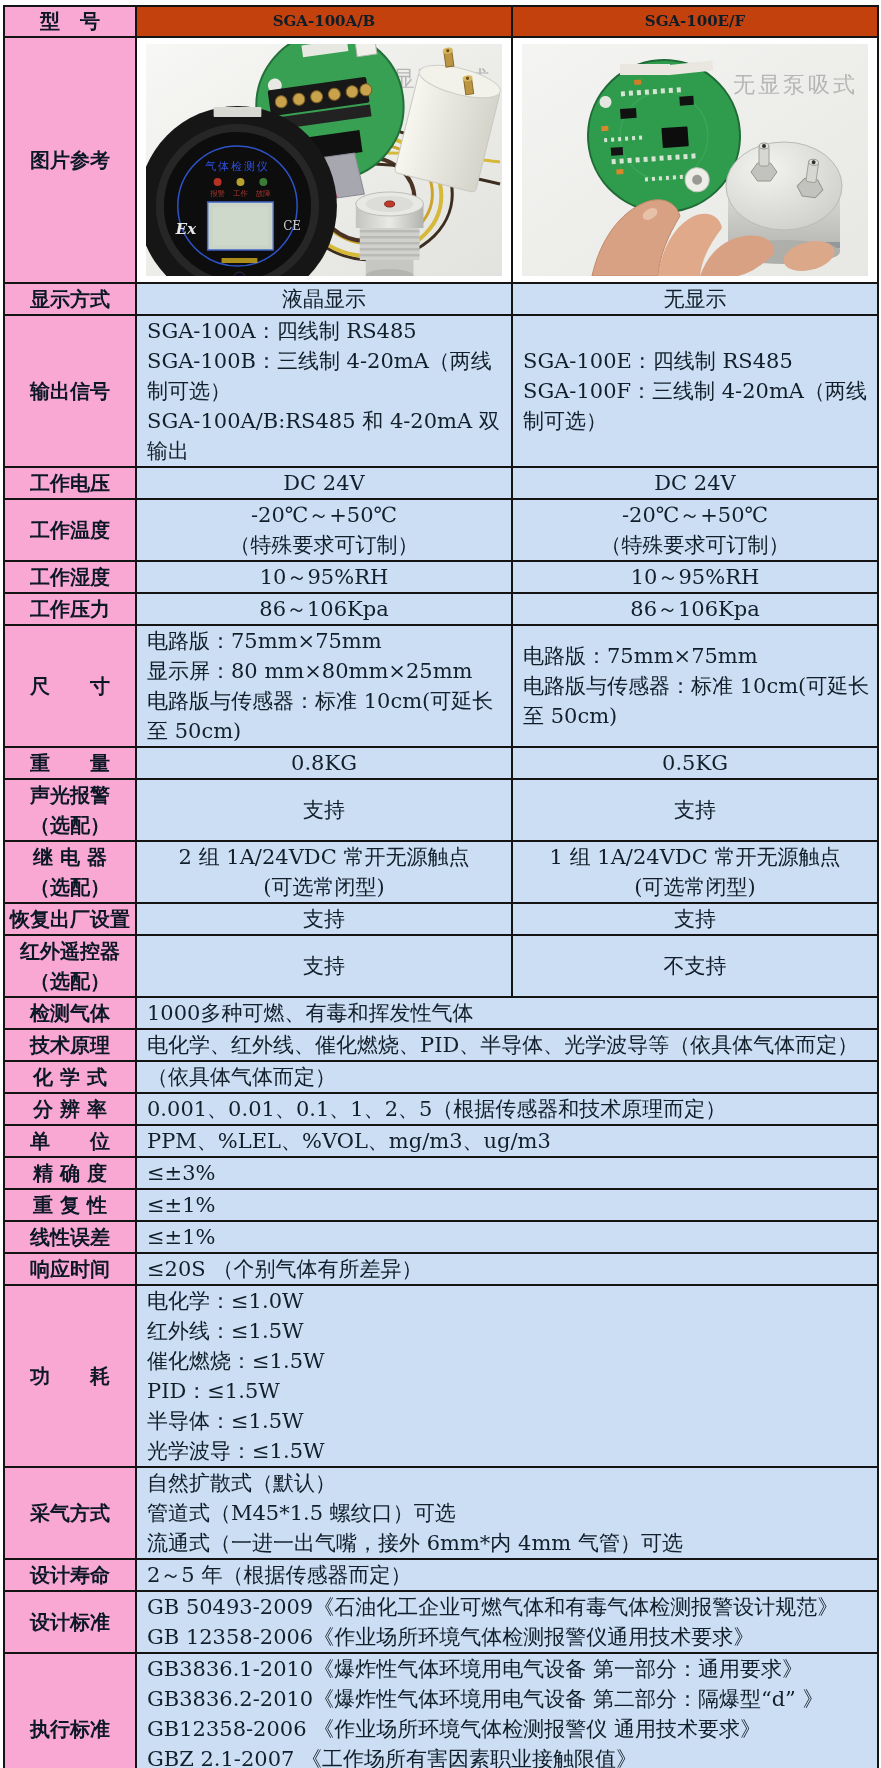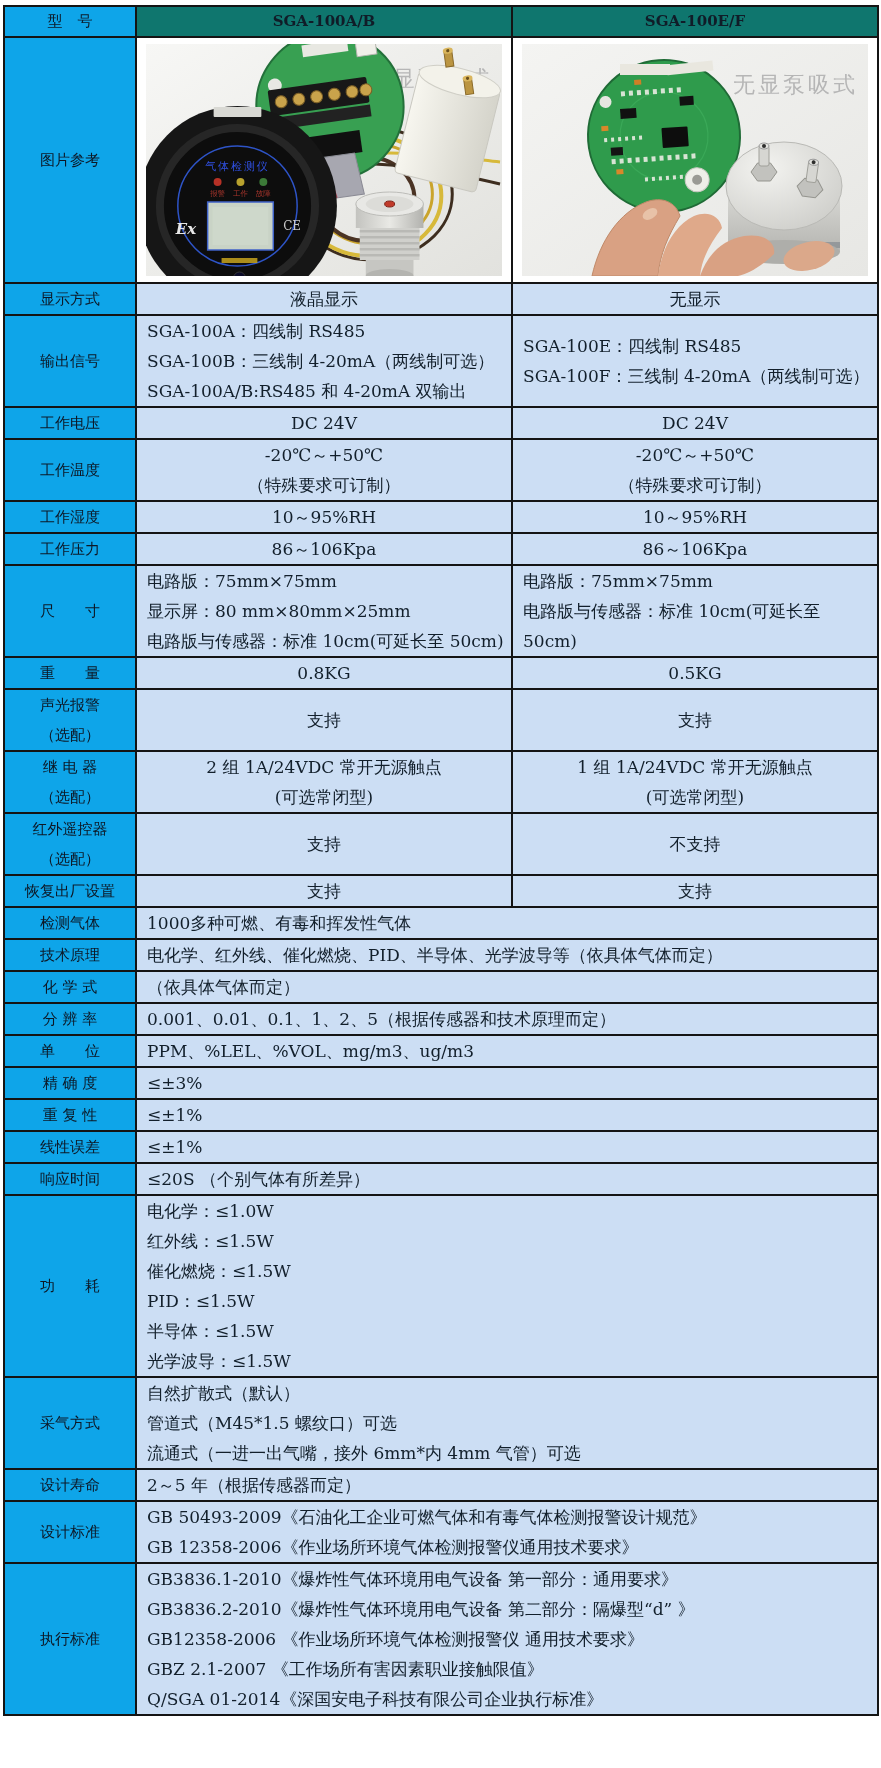--- a/index.html
+++ b/index.html
@@ -1,25 +1,25 @@
 <!DOCTYPE html>
 <html><head>
 <meta charset="utf-8">
 <style>
   html,body{margin:0;padding:0;background:#ffffff;}
   body{width:881px;font-family:"DejaVu Serif","Liberation Serif",serif;}
   .wrap{padding:5px 2px 0 3px;}
   table{border-collapse:collapse;table-layout:fixed;width:874px;}
   td{border:2px solid #141414;padding:0;vertical-align:middle;overflow:hidden;}
-  .lbl{background:#0ea5e9;font-weight:normal;font-size:15px;text-align:center;
+  .lbl{background:#f9a8d4;font-weight:bold;font-size:20px;text-align:center;
        color:#0d1826;line-height:30px;}
-  .mdl{background:#0f766e;font-weight:bold;font-size:15px;text-align:center;
+  .mdl{background:#c2410c;font-weight:bold;font-size:15px;text-align:center;
        color:#101c28;line-height:29px;}
   .hdr .lbl{line-height:29px;}
-  .val{background:#CCDEF4;font-size:17px;color:#121f2b;line-height:30px;}
+  .val{background:#CCDEF4;font-size:21px;color:#121f2b;line-height:30px;}
   .a-center{text-align:center;}
   .a-left{text-align:left;padding-left:10px;padding-right:6px;}
   .photo{background:#ffffff;padding:3px 9px;height:238px;}
   .photo svg{display:block;}
   .wm{font-family:"DejaVu Serif","Liberation Serif",serif;}
 </style>
 </head>
 <body>
 
 <div class="wrap">
@@ -330,39 +330,39 @@
             <div>2 组 1A/24VDC 常开无源触点</div>
             <div>(可选常闭型)</div>
           </td>
           <td class="val a-center">
             <div>1 组 1A/24VDC 常开无源触点</div>
             <div>(可选常闭型)</div>
           </td>
         </tr>
         <tr>
           <td class="lbl">
+            <div>恢复出厂设置</div>
+          </td>
+          <td class="val a-center">
+            <div>支持</div>
+          </td>
+          <td class="val a-center">
+            <div>支持</div>
+          </td>
+        </tr>
+        <tr>
+          <td class="lbl">
             <div>红外遥控器</div>
             <div>（选配）</div>
           </td>
           <td class="val a-center">
             <div>支持</div>
           </td>
           <td class="val a-center">
             <div>不支持</div>
-          </td>
-        </tr>
-        <tr>
-          <td class="lbl">
-            <div>恢复出厂设置</div>
-          </td>
-          <td class="val a-center">
-            <div>支持</div>
-          </td>
-          <td class="val a-center">
-            <div>支持</div>
           </td>
         </tr>
         <tr>
           <td class="lbl">
             <div>检测气体</div>
           </td>
           <td class="val a-left" colspan="2">
             <div>1000多种可燃、有毒和挥发性气体</div>
           </td>
         </tr>

